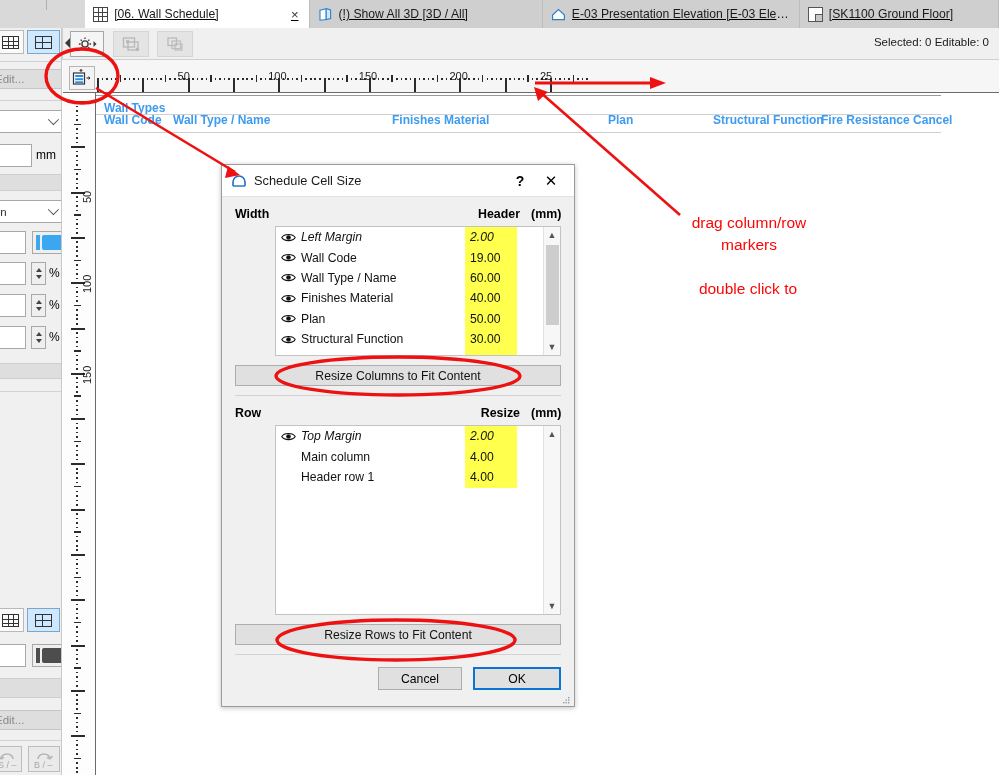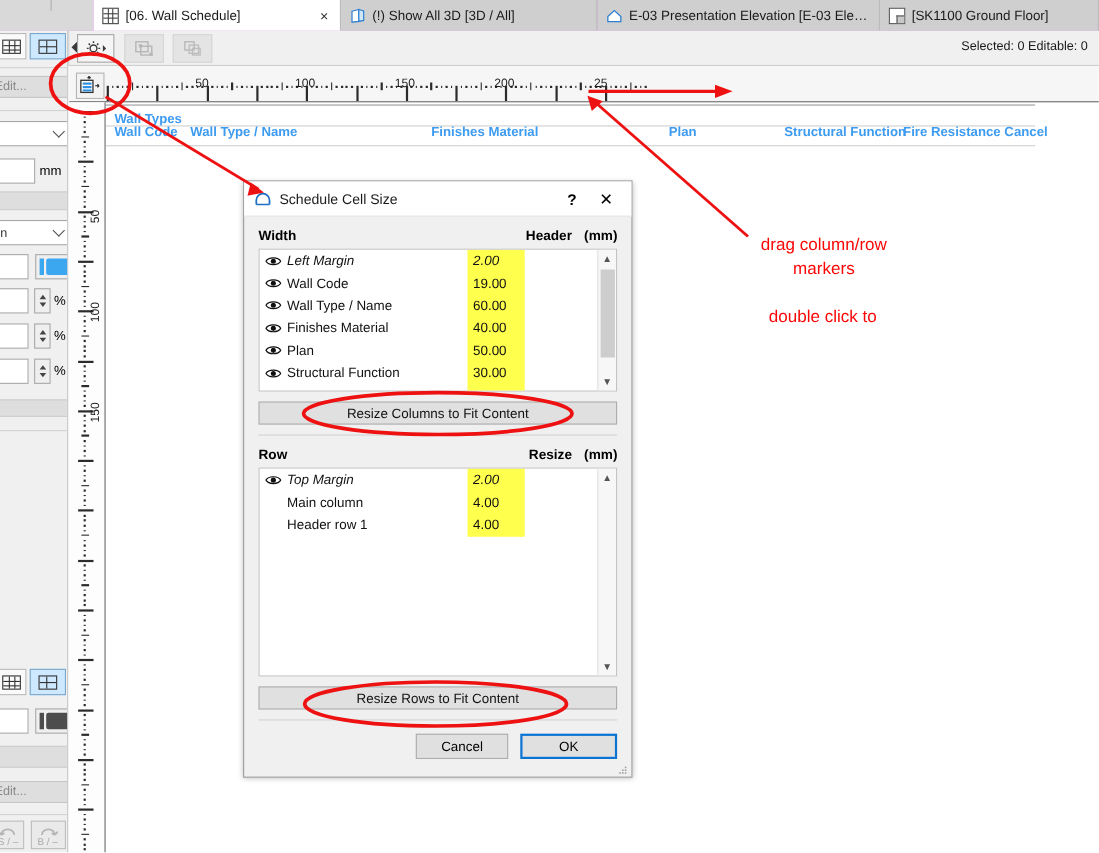--- a/index.html
+++ b/index.html
@@ -10,21 +10,21 @@
     background: #ffffff;
     font-family: "Liberation Sans", sans-serif;
     font-size: 12px;
     color: #000;
   }
   #app { position: relative; width: 999px; height: 775px; background:#fff; }
 
   
   .tabbar {
     position: absolute; left:0; top:0; width:999px; height:28px;
-    background:#d946ef; display:flex; align-items:center;
+    background:#14b8a6; display:flex; align-items:center;text-decoration:underline;
   }
   .tabbar-spacer { width:95px; height:28px; background:#d9d9d9; position:relative;}
   .tabbar-spacer:after{
     content:""; position:absolute; left:46px; top:0; width:1px; height:10px; background:#b0b0b0;
   }
   .tab {
     height:28px; display:flex; align-items:center; gap:6px;
     padding:0 10px 0 8px; background:#cfcfcf; color:#1a1a1a;
     font-size:12.2px; white-space:nowrap; border-right:1px solid #bcbcbc;
     position:relative;
@@ -152,21 +152,21 @@
   .dlg-title .t-ico{width:16px;height:16px;margin-right:7px;}
   .dlg-title .t-txt{font-size:12.8px;color:#1a1a1a;}
   .dlg-title .t-help{margin-left:auto;font-size:14px;font-weight:bold;width:28px;text-align:center;cursor:pointer;}
   .dlg-title .t-close{font-size:15px;width:34px;text-align:center;cursor:pointer;}
   .dlg-body{padding:0 13px;}
   .hdr-row{display:flex;align-items:baseline;margin-top:10px;margin-bottom:5px;}
   .hdr-row .h-left{font-weight:bold;font-size:12.4px;}
   .hdr-row .h-right{margin-left:auto;font-weight:bold;font-size:12.4px;}
   .hdr-row .h-unit{font-weight:bold;font-size:12.4px;margin-left:11px;width:30px;}
   .listbox{
-    background:#fff;border:1px solid #c3c3c3;position:relative;overflow:hidden;
+    background:#fff;border:1px solid #c3c3c3;position:relative;overflow:hidden;margin-left:40px;
   }
   .lb-rows{position:absolute;left:0;top:0;right:17px;}
   .lrow{height:20.4px;display:flex;align-items:center;position:relative;}
   .lrow .eye{width:25px;display:flex;align-items:center;justify-content:center;}
   .lrow .nm{font-size:12.2px;color:#111;}
   .lrow .nm.it{font-style:italic;}
   .hl-col{position:absolute;top:0;width:52px;background:#ffff4d;}
   .lrow .val{position:absolute;font-size:12.2px;color:#111;text-align:left;}
   .lrow .val.it{font-style:italic;}
   .lb-scroll{

